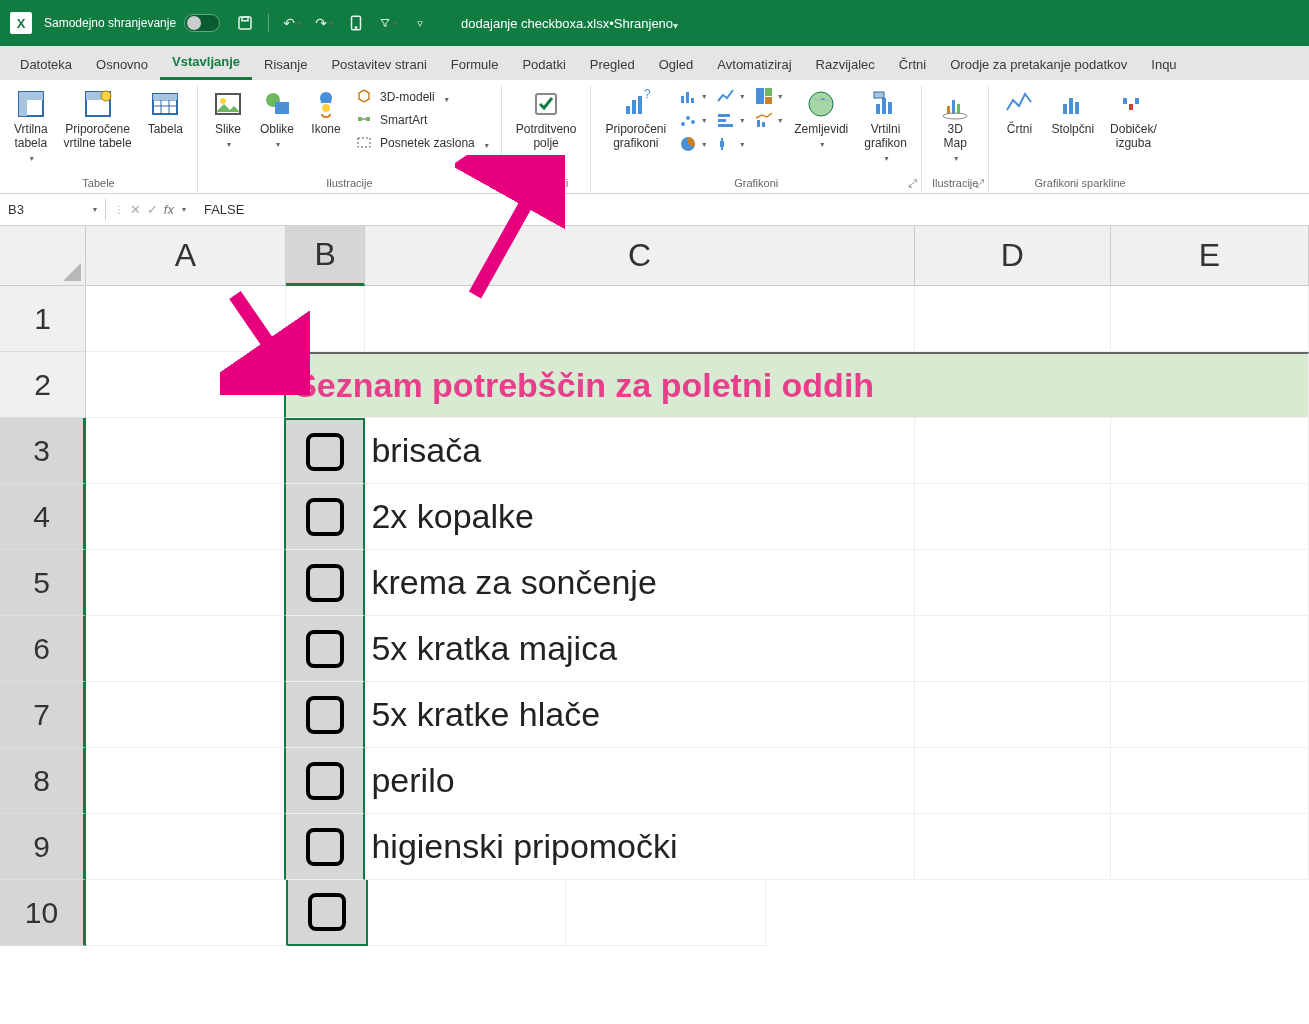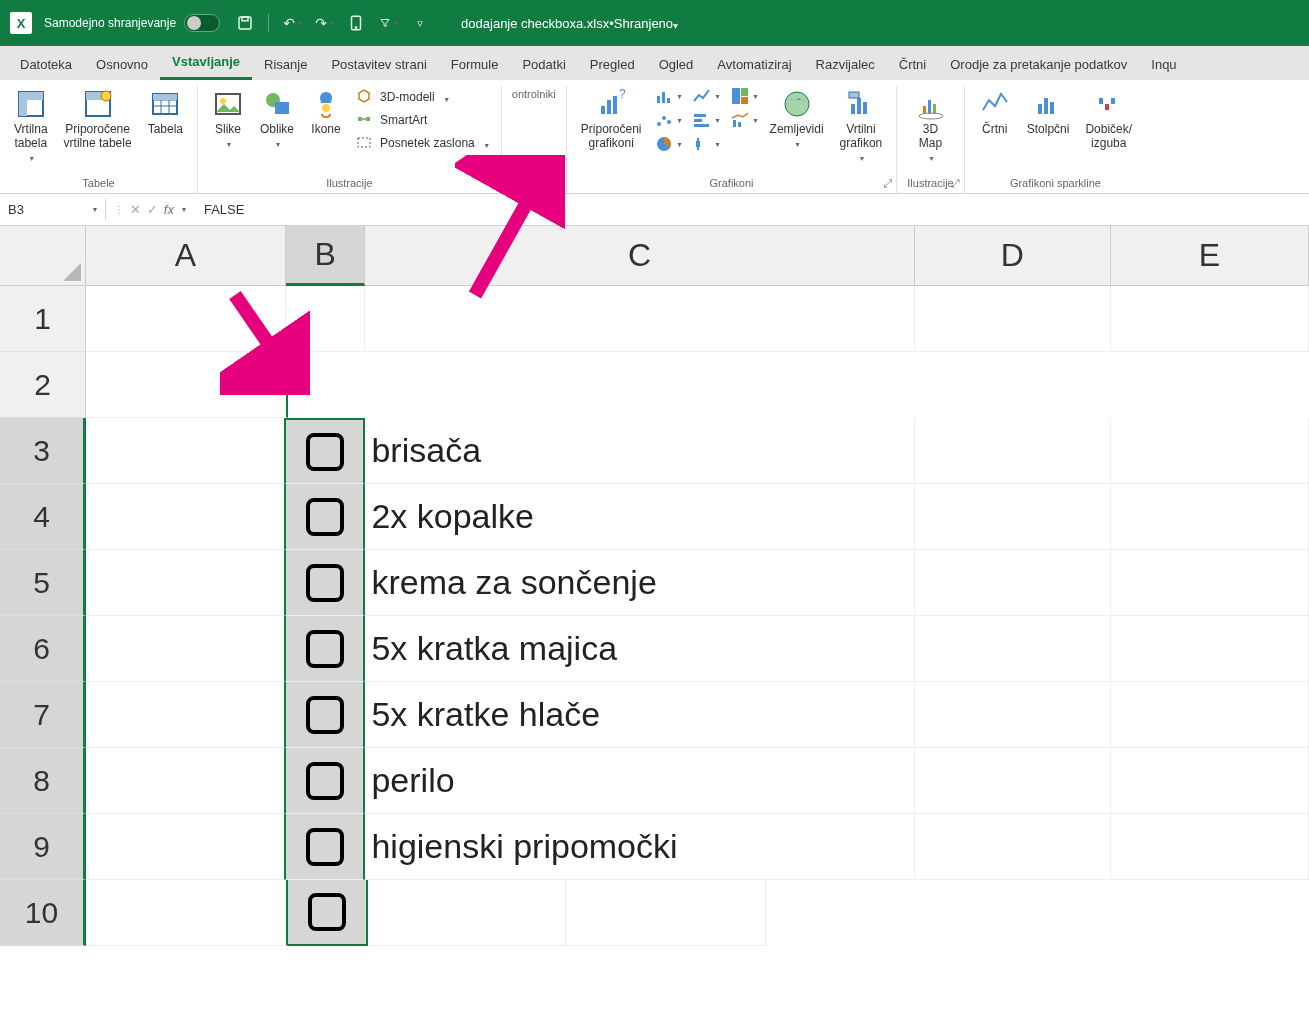--- a/index.html
+++ b/index.html
@@ -199,20 +199,30 @@
               <rect x="2" y="4" width="12" height="9" fill="none" stroke="#555" stroke-dasharray="2"></rect>
             </svg>
             <span>Posnetek zaslona</span>
             <span class="dd">▾</span>
           </div>
       </div>
     </div>
     <div class="rgroup-label">Ilustracije</div>
   </div>
   <div class="rgroup">
+    <div class="rgroup-top">
+      <div class="rbtn">
+          <svg viewBox="0 0 32 32">
+            <rect x="6" y="6" width="20" height="20" fill="none" stroke="#888" stroke-width="2" rx="2"></rect>
+            <path d="M10 16l4 4 8-10" fill="none" stroke="#107c41" stroke-width="3"></path>
+          </svg>
+          <span style="white-space:pre-line">Potrditveno
+polje</span>
+        </div>
+    </div>
     <div class="rgroup-label">ontrolniki</div>
   </div>
   <div class="rgroup">
     <div class="rgroup-top">
       <div class="rbtn">
           <svg viewBox="0 0 32 32">
             <rect x="6" y="18" width="4" height="8" fill="#4a90d9"></rect>
             <rect x="12" y="12" width="4" height="14" fill="#4a90d9"></rect>
             <rect x="18" y="8" width="4" height="18" fill="#4a90d9"></rect>
             <text x="24" y="10" font-size="12" fill="#4a90d9">?</text>
@@ -394,20 +404,21 @@
     <div class="rows" id="gridrows">
         <div class="row">
           <div class="cell colA"></div>
           <div class="cell colB"></div>
           <div class="cell colC"></div>
           <div class="cell colD"></div>
           <div class="cell colE"></div>
         </div>
         <div class="row">
           <div class="cell colA" style="border-right: 2px solid rgb(16, 124, 65);"></div>
+          <div class="cell titlecell" style="width: 1033px;">Seznam potrebščin za poletni oddih</div>
         </div>
         <div class="row">
           <div class="cell colA" style="border-right: 2px solid rgb(16, 124, 65);"></div>
           <div class="cell chk colB" style="background: rgb(214, 214, 214); border-right: 2px solid rgb(16, 124, 65); border-top: 2px solid rgb(16, 124, 65);">
             <div class="chkbox"></div>
           </div>
           <div class="cell item colC">brisača</div>
           <div class="cell colD"></div>
           <div class="cell colE"></div>
         </div>

